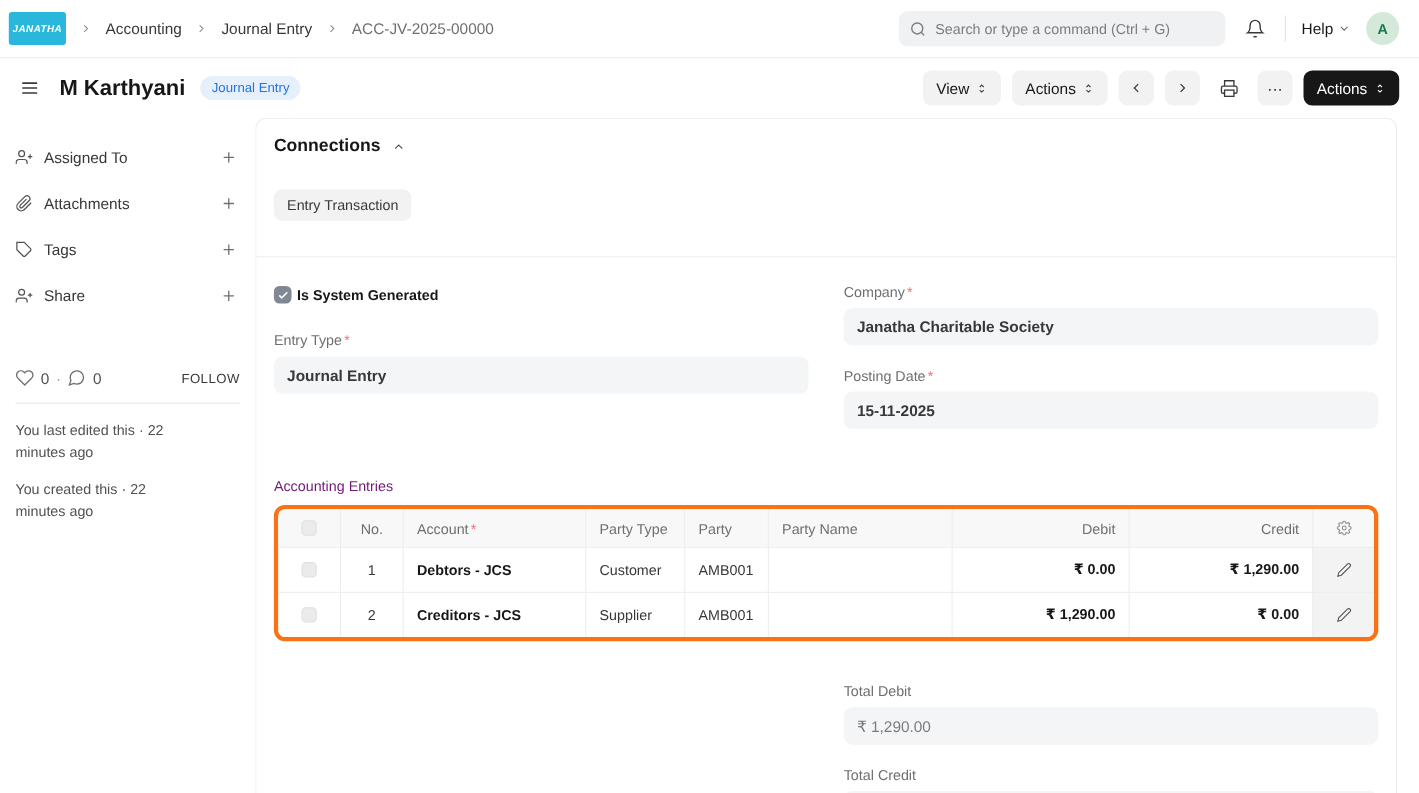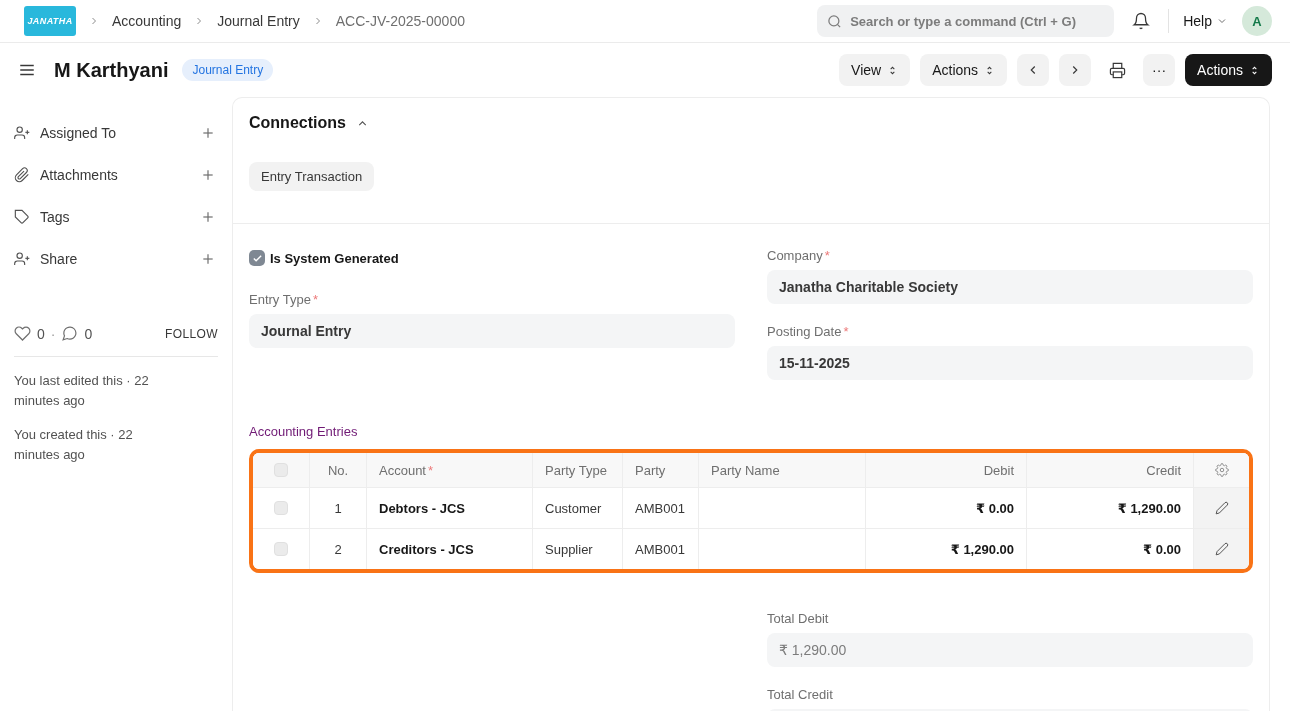--- a/index.html
+++ b/index.html
@@ -1,34 +1,34 @@
 <!DOCTYPE html>
 <html><head>
 <meta charset="utf-8">
 <style>
   * { margin:0; padding:0; box-sizing:border-box; }
   html,body { width:1290px; height:721px; overflow:hidden; background:#fff;
     font-family:"Liberation Sans","DejaVu Sans",sans-serif; color:#383838; }
   svg { display:block; }
 
   
-  .navbar { height:43px; display:flex; align-items:center; justify-content:space-between;
-    padding:0 18px 0 24px; border-bottom:1px solid #ebebeb; }
+  .navbar { height:53px; display:flex; align-items:center; justify-content:space-between;
+    padding:0 18px 0 8px; border-bottom:1px solid #ebebeb; }
   .nav-left { display:flex; align-items:center; gap:8px; }
   .logo { width:52px; height:30px; background:#29b8dc; border-radius:3px; display:flex;
     align-items:center; justify-content:center; color:#fff; font-size:9px; font-weight:bold;
     font-style:italic; letter-spacing:.4px; cursor:pointer; }
   .crumb-sep { color:#8d8d8d; margin:0 4px; }
   .crumb { font-size:14px; color:#383838; text-decoration:none; cursor:pointer; }
   .crumb.current { color:#6f6f6f; cursor:default; }
   .nav-right { display:flex; align-items:center; gap:14px; }
   .searchbox { width:297px; height:32px; background:#f0f1f2; border-radius:8px; display:flex;
     align-items:center; gap:8px; padding:0 10px; }
   .searchbox input { border:none; outline:none; background:transparent; flex:1; font-size:13px;
-    color:#383838; font-family:inherit;font-weight:bold; }
+    color:#383838; font-family:inherit; }
   .searchbox input::placeholder { color:#7c7c7c; }
   .icon-btn { background:none; border:none; cursor:pointer; padding:4px; display:flex; }
   .nav-divider { width:1px; height:24px; background:#e3e3e3; }
   .help { display:flex; align-items:center; gap:4px; font-size:14px; color:#171717; cursor:pointer; }
   .avatar { width:30px; height:30px; border-radius:50%; background:#d5e9da; color:#157a4a;
     font-size:13px; font-weight:600; display:flex; align-items:center; justify-content:center; cursor:pointer; }
 
   
   .page-head { height:54px; display:flex; align-items:center; justify-content:space-between; padding:0 18px 0 14px; }
   .ph-left { display:flex; align-items:center; gap:14px; }

